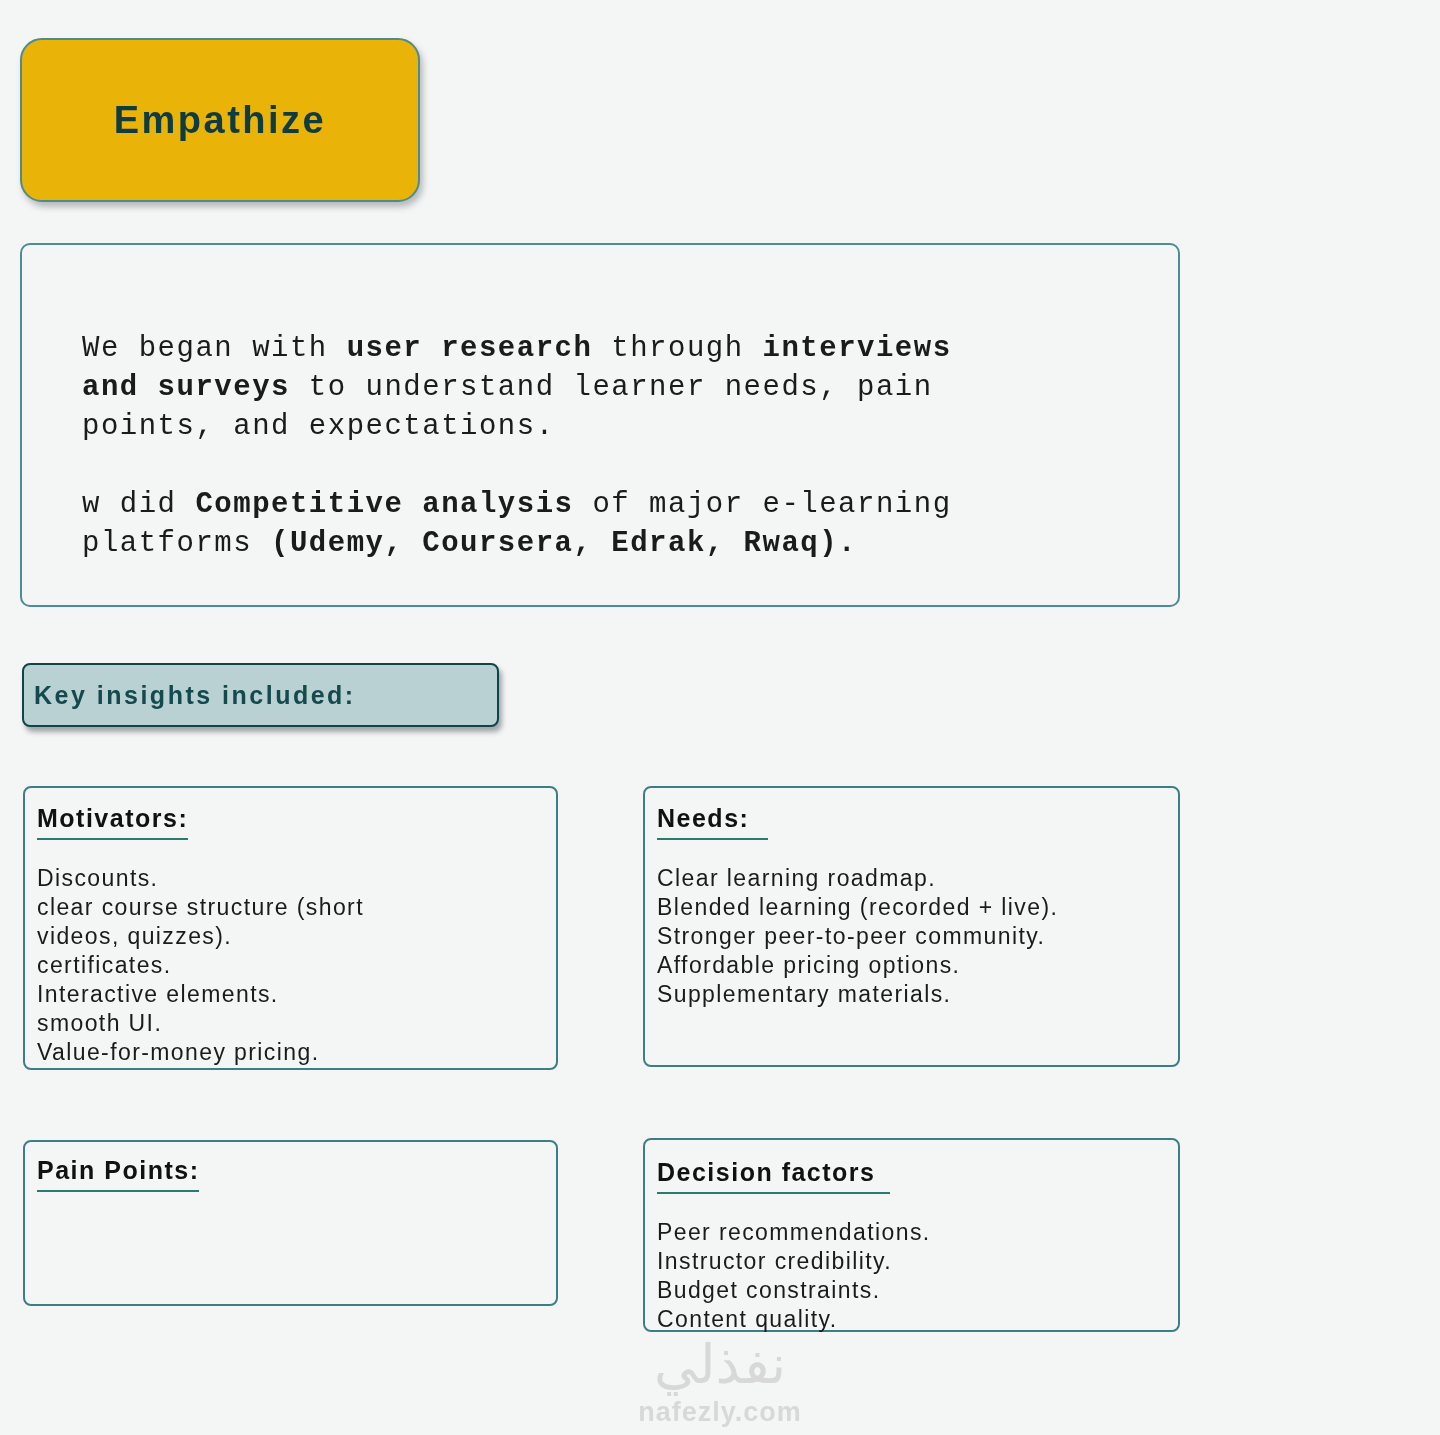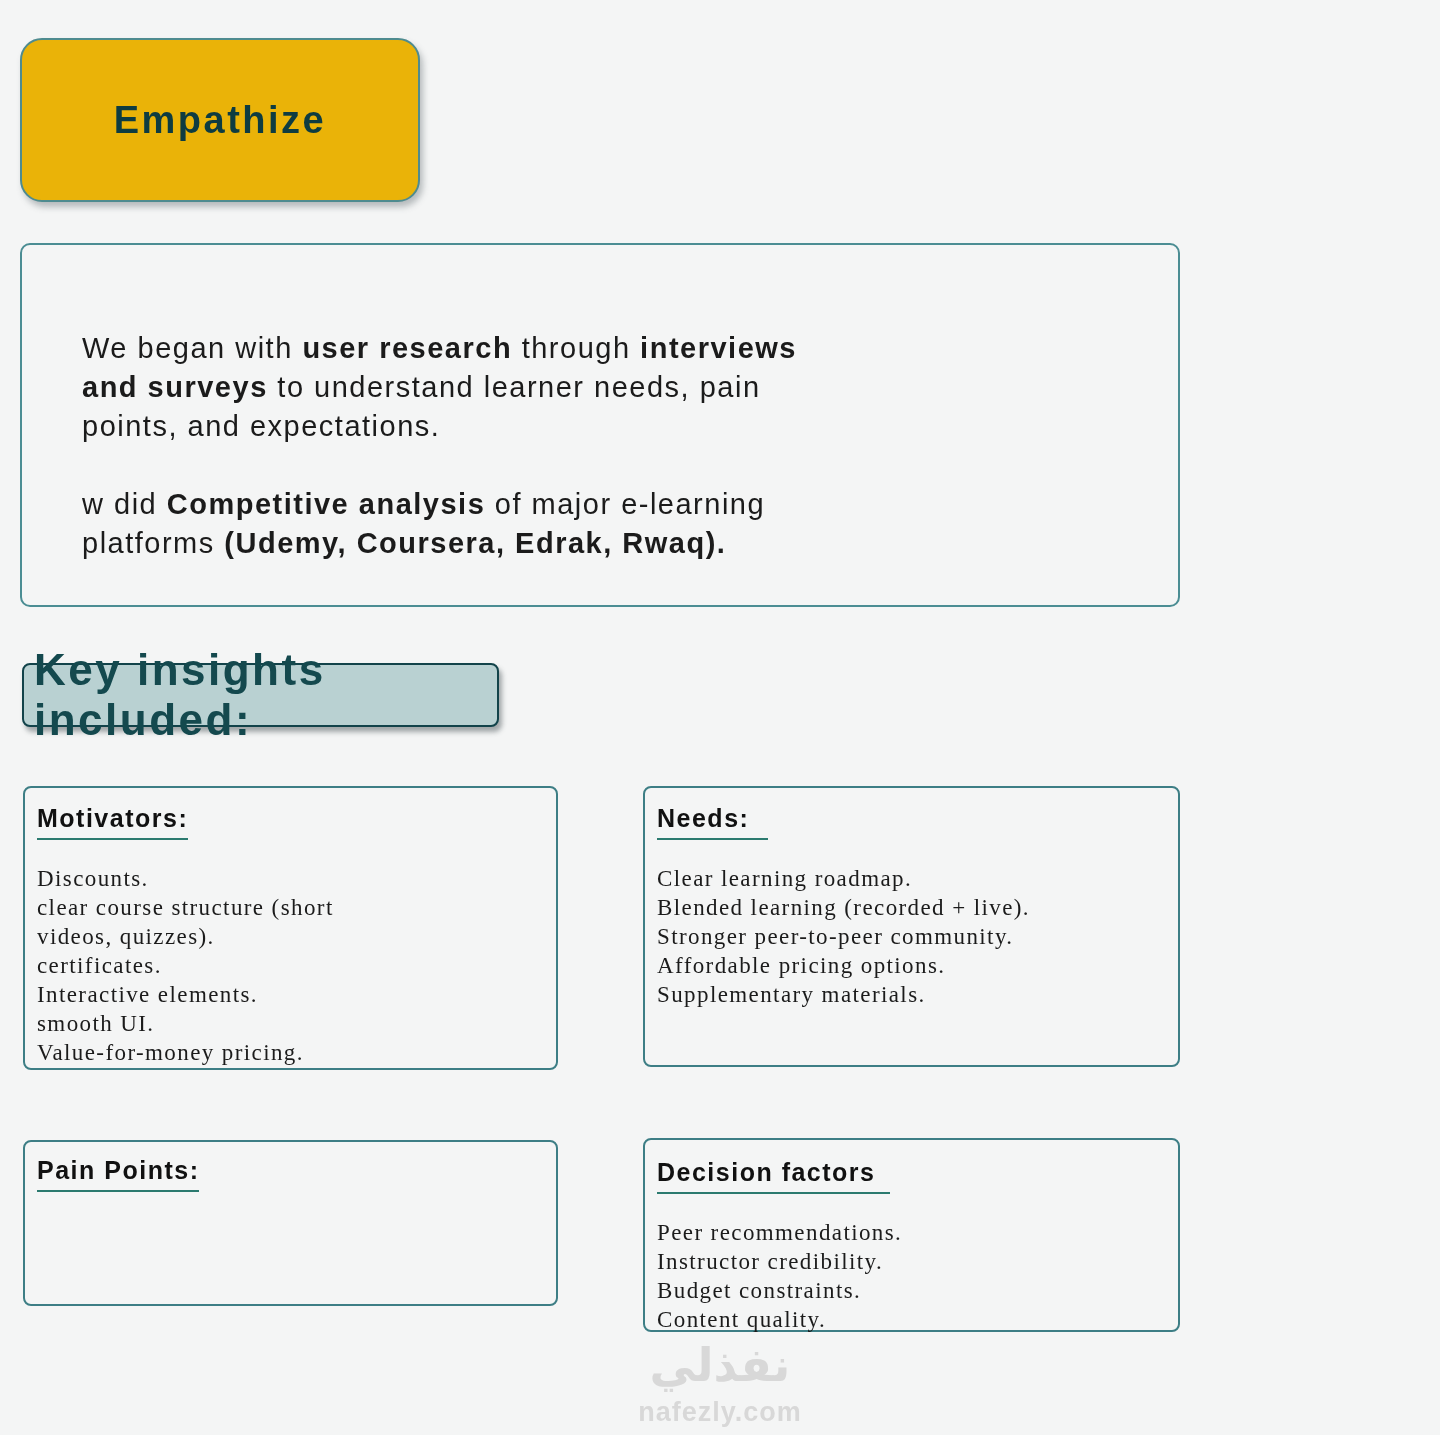--- a/index.html
+++ b/index.html
@@ -28,36 +28,37 @@
   
   .intro-box {
     position:absolute; left:20px; top:243px; width:1160px; height:364px;
     border:2px solid #4b8d93;
     border-radius:10px;
     padding:84px 40px 0 60px;
   }
   .intro-box p {
     font-size:29px; line-height:39px; letter-spacing:1.5px;
     white-space:pre-line;
+    font-family:Liberation Mono, monospace;
   }
   .intro-box p + p { margin-top:39px; }
   .intro-box b { font-weight:bold; }
 
   
   .key-badge {
     position:absolute; left:22px; top:663px; width:477px; height:64px;
     background:#b9d1d2;
     border:2.5px solid #12434a;
     border-radius:8px;
     box-shadow:3px 5px 5px rgba(60,70,75,.45);
     display:flex; align-items:center;
     padding-left:10px;
   }
   .key-badge span {
-    font-size:44px; font-weight:bold; letter-spacing:2.5px; color:#14494e;
+    font-size:25px; font-weight:bold; letter-spacing:2.5px; color:#14494e;
   }
 
   
   .insight-box {
     position:absolute;
     border:2px solid #3d7e85;
     border-radius:8px;
     padding:16px 14px 0 12px;
   }
   .box-motivators { left:23px;  top:786px;  width:535px; height:284px; }
@@ -68,36 +69,36 @@
   .box-title {
     display:inline-block;
     font-size:25px; font-weight:bold; letter-spacing:1.5px; color:#111;
     border-bottom:2.5px solid #2b7a6f;
     padding-bottom:5px;
     white-space:pre;
   }
   .box-needs .box-title    { padding-right:10px; }
   .box-decision .box-title { padding-right:14px; }
 
-  .box-items { margin-top:24px;font-family:Liberation Serif, serif; }
+  .box-items { margin-top:24px; }
   .box-items .item {
     font-size:23px; line-height:29px; letter-spacing:1.4px; color:#1b1b1b;
     white-space:pre-wrap;
   }
 
   
   .watermark {
     position:absolute; left:0; top:1335px; width:1440px;
     display:flex; flex-direction:column; align-items:center;
     color:#d8d8d8;
     user-select:none;
   }
   .watermark .wm-logo {
     font-family:"DejaVu Sans",sans-serif;
-    font-size:46px; font-weight:bold; line-height:60px;
+    font-size:54px; font-weight:normal; line-height:60px;
   }
   .watermark .wm-domain {
     font-size:27px; letter-spacing:1px; line-height:30px; margin-top:2px;
     font-weight:bold;
   }
 </style>
 </head>
 <body>
 
 <div class="empathize-badge">

